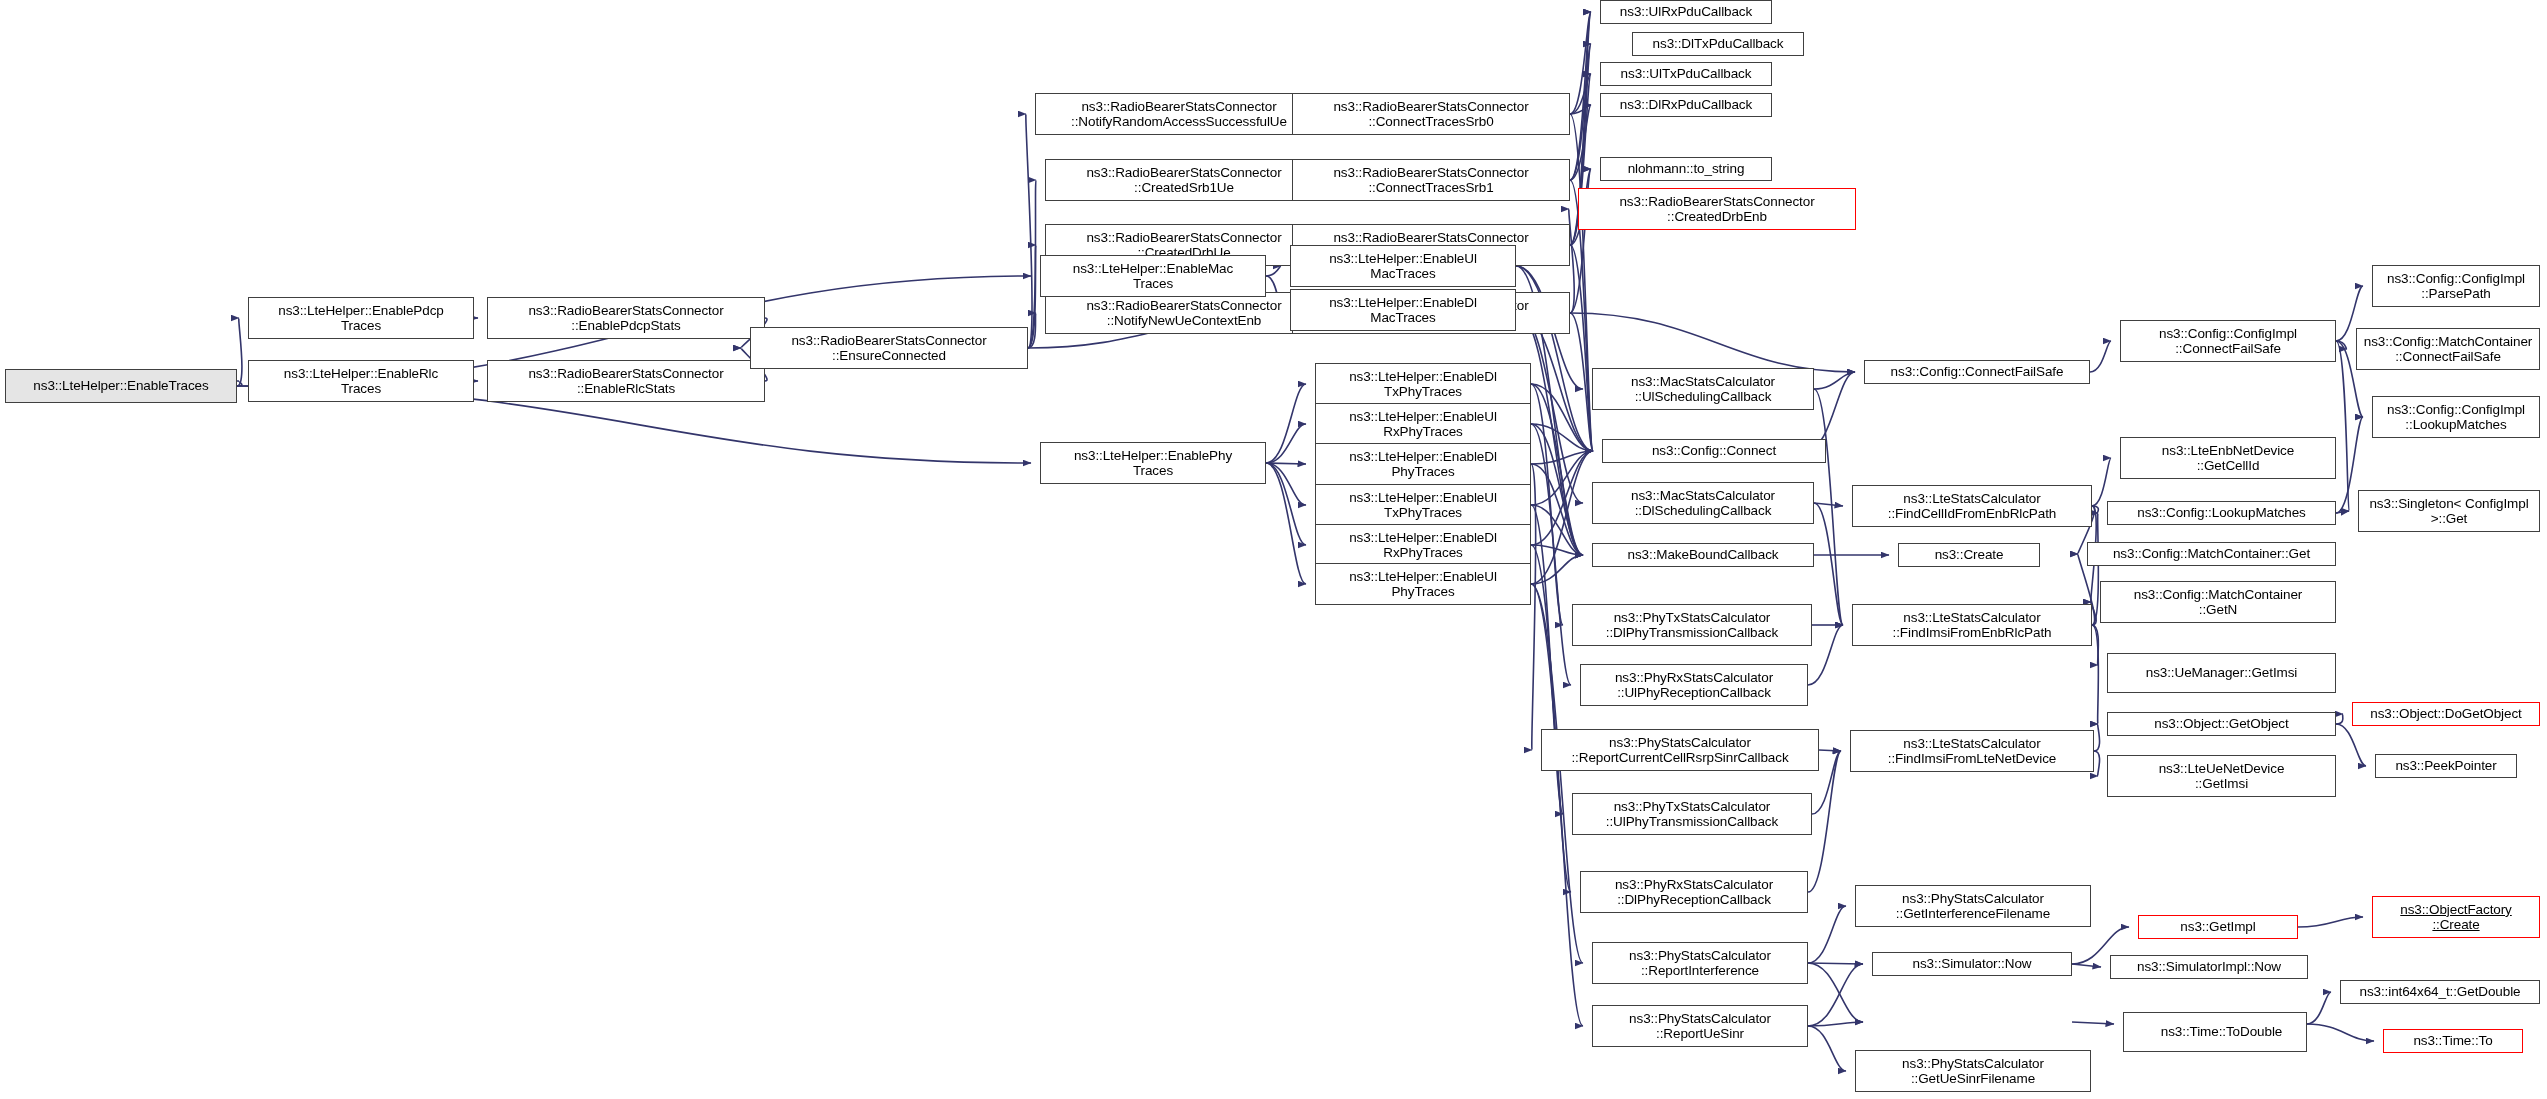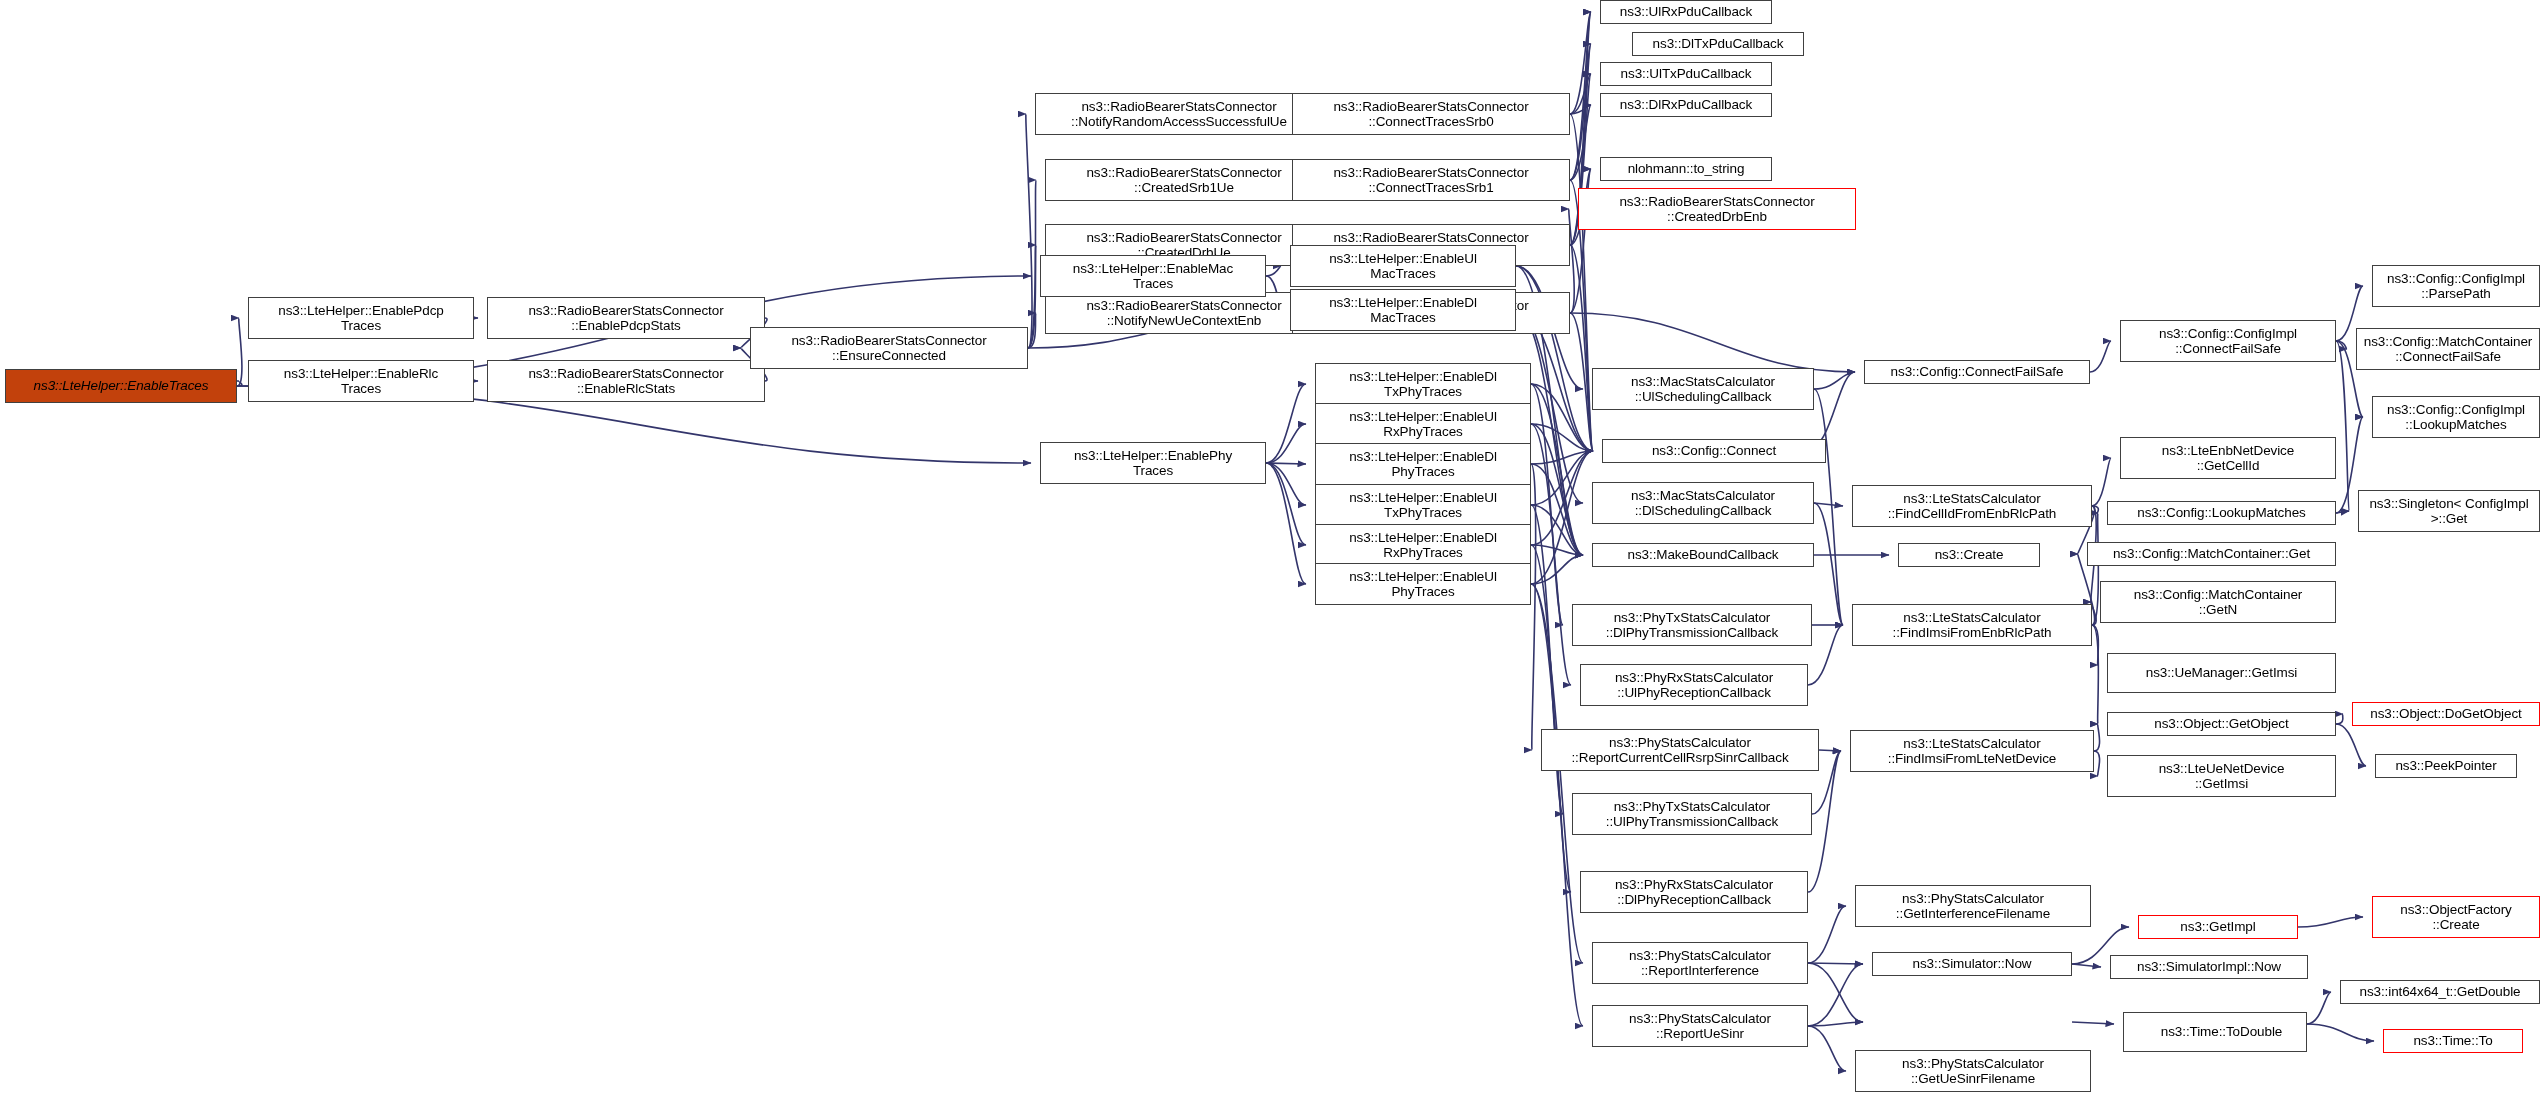--- a/index.html
+++ b/index.html
@@ -2,21 +2,21 @@
 <html><head>
 <meta charset="utf-8">
 <style>
   html,body{margin:0;padding:0;background:#ffffff;}
   body{font-family:"Liberation Sans","DejaVu Sans",sans-serif;}
   #graph-root{position:relative;width:2547px;height:1099px;background:#fff;overflow:hidden;}
   svg.edges{position:absolute;left:0;top:0;width:2547px;height:1099px;}
   .node{position:absolute;box-sizing:border-box;display:flex;align-items:center;justify-content:center;
         text-align:center;background:#ffffff;border:1px solid #404040;color:#000;
         font-size:13.5px;line-height:1.12;padding:1px 3px;letter-spacing:-0.1px;}
-  .node.root{background:#c2410c;border-color:#404040;font-style:italic;}
+  .node.root{background:#e5e5e5;border-color:#404040;}
   .node.highlight{border:1.6px solid #ff0000;}
   .node.thin{border-width:1px;}
   .node .lbl{display:block;white-space:pre-line;}
 </style>
 </head>
 <body>
 
 <div id="graph-root">
   <svg class="edges" id="edge-layer" viewBox="0 0 2547 1099" preserveAspectRatio="none">
       <defs>
@@ -376,21 +376,21 @@
       <div class="node" style="left: 2358px; top: 490px; width: 182px; height: 42px;">
         <span class="lbl">ns3::Singleton&lt; ConfigImpl
 &gt;::Get</span>
       </div>
       <div class="node highlight" style="left: 2352px; top: 702px; width: 188px; height: 24px;">
         <span class="lbl">ns3::Object::DoGetObject</span>
       </div>
       <div class="node thin" style="left: 2375px; top: 754px; width: 142px; height: 24px;">
         <span class="lbl">ns3::PeekPointer</span>
       </div>
-      <div class="node highlight" style="left: 2372px; top: 896px; width: 168px; height: 42px;">
+      <div class="node highlight" style="left: 2372px; top: 896px; width: 168px; height: 42px; text-decoration: underline;">
         <span class="lbl">ns3::ObjectFactory
 ::Create</span>
       </div>
       <div class="node thin" style="left: 2340px; top: 980px; width: 200px; height: 24px;">
         <span class="lbl">ns3::int64x64_t::GetDouble</span>
       </div>
       <div class="node highlight" style="left: 2383px; top: 1029px; width: 140px; height: 24px;">
         <span class="lbl">ns3::Time::To</span>
       </div>
     </div>

